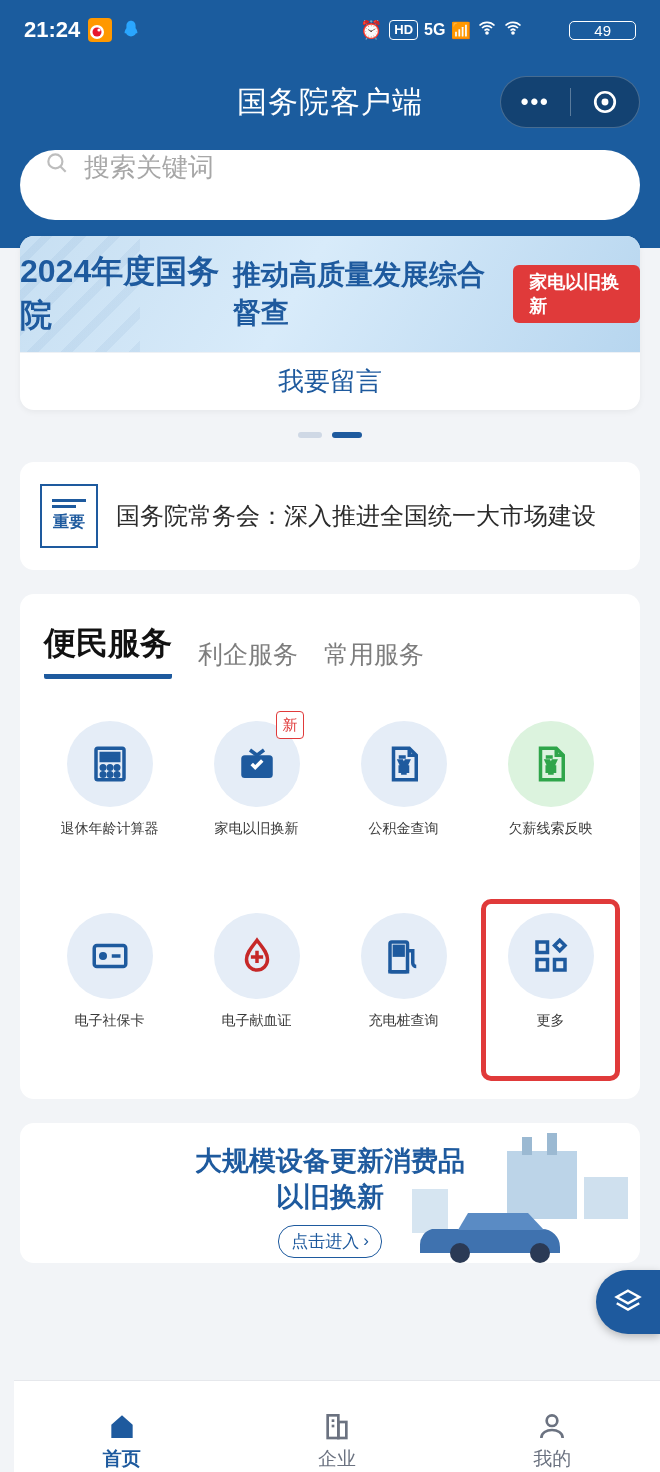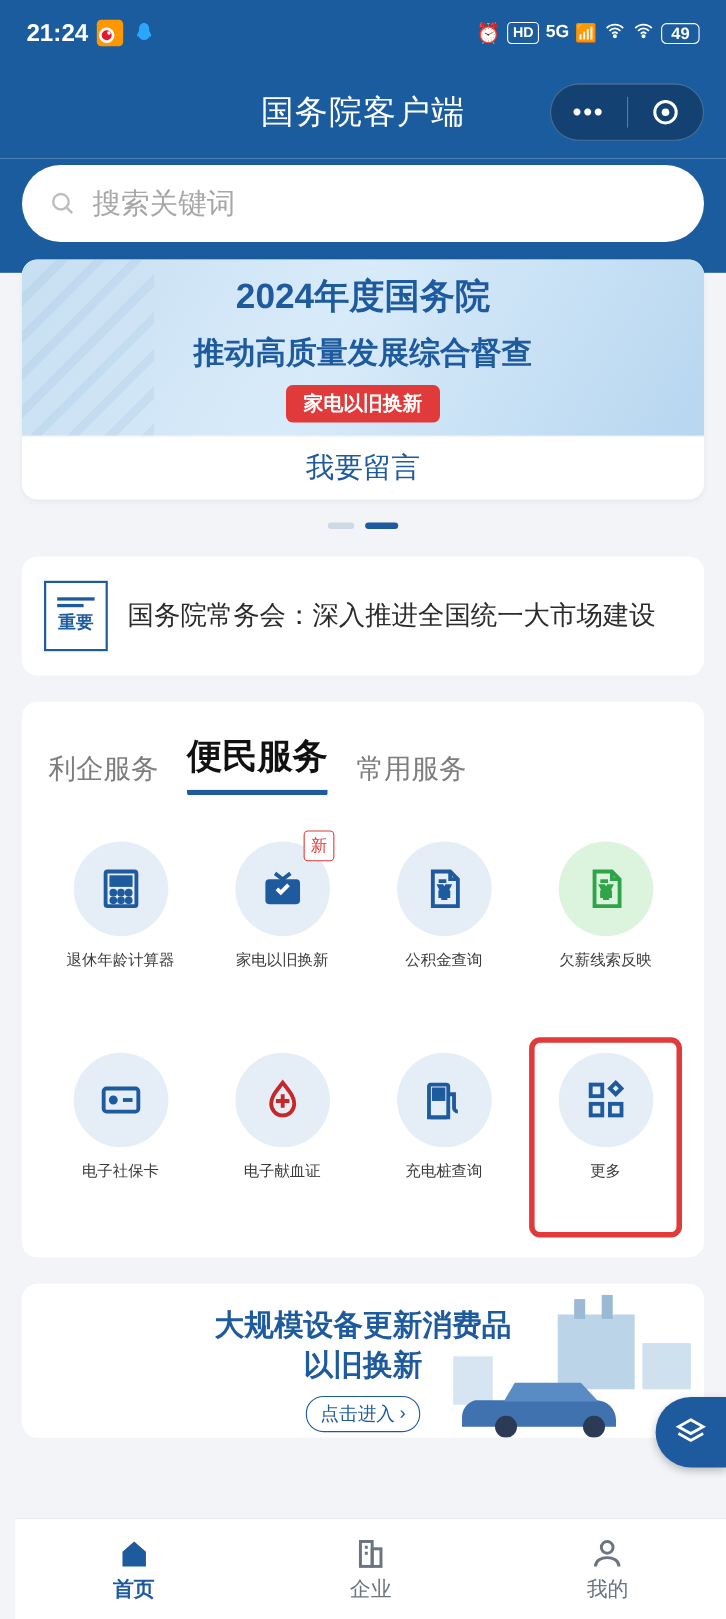--- a/index.html
+++ b/index.html
@@ -22,21 +22,21 @@
     padding: 0 24px;
     font-size: 22px;
     font-weight: 600;
   }
   .status-left { display: flex; align-items: center; gap: 8px; }
   .status-left .weibo-icon { width: 24px; height: 24px; background: #ff9800; border-radius: 4px; display:flex;align-items:center;justify-content:center;font-size:14px;}
   .status-left .qq-icon { width: 22px; height: 22px; color:#2aa6ff; }
   .status-right { display: flex; align-items: center; gap: 6px; font-size: 16px; }
   .status-right .ico { font-size: 18px; }
   .status-right .badge { display:inline-block; border:1px solid #fff; padding:0 4px; border-radius:4px; font-size:13px; line-height:18px;}
-  .status-right .batt { border:1.5px solid #fff; border-radius:5px; padding:0 8px; font-size:15px; font-weight:700;}
+  .status-right .batt { border:1.5px solid #fff; border-radius:5px; padding:0 24px; font-size:15px; font-weight:400;margin-left:40px;}
 
   
   .title-bar {
     background: #1b5c9e;
     color: #fff;
     height: 84px;
     display: flex;
     align-items: center;
     justify-content: center;
     position: relative;
@@ -63,41 +63,40 @@
   
   .header-blue {
     background: #1b5c9e;
     padding: 6px 20px 28px 20px;
   }
   .search-box {
     background: #fff;
     border-radius: 36px;
     height: 70px;
     display: flex;
-    align-items: center;
     padding: 0 24px;
     gap: 14px;
   }
   .search-box svg { width:26px; height:26px; opacity:.55;}
   .search-box .ph { color:#a7a7a7; font-size:26px; }
 
   
   .content-pad { padding: 0 20px; }
   .banner-card {
     margin-top: -12px;
     background: #fff;
     border-radius: 14px;
     overflow: hidden;
     box-shadow: 0 2px 6px rgba(0,0,0,0.05);
   }
   .banner-top {
-    height: 160px;
+    height: 116px;
     background: linear-gradient(120deg,#c7dff2 0%,#d8ebfa 45%,#b7d6ef 100%);
     display:flex;
-    flex-direction:column;
+    flex-direction:row;
     align-items:center;
     justify-content:center;
     gap: 10px;
     position:relative;
   }
   .banner-top::before {
     content:"";
     position:absolute; left:0; top:0; bottom:0; width:120px;
     background: repeating-linear-gradient(-45deg, rgba(30,90,158,0.12) 0 8px, transparent 8px 24px);
     opacity:.5;
@@ -189,20 +188,21 @@
     display:flex; align-items:center; justify-content:center;
     box-shadow:0 3px 8px rgba(0,0,0,0.25);
   }
   .fab svg { width:30px; height:30px;}
 
   
   .bottom-nav {
     position:absolute; bottom:0; left:14px; right:0; height:92px;
     background:#fff; border-top:1px solid #e6e8ec;
     display:flex;
+    align-items:flex-end;
   }
   .nav-item { flex:1; display:flex; flex-direction:column; align-items:center; justify-content:center; gap:4px; color:#6b7280; font-size:19px;}
   .nav-item.active { color:#1e5a9e; font-weight:600;}
   .nav-item svg { width:32px; height:32px;}
 </style>
 </head>
 <body>
 
 <div class="status-bar">
   <div class="status-left">
@@ -286,22 +286,22 @@
           <span></span>
           <span></span>
         </div>
       <div class="lbl">重要</div>
     </div>
     <div class="news-text">国务院常务会：深入推进全国统一大市场建设</div>
   </div>
 
   <div class="services-card" style="position:relative">
     <div class="svc-tabs">
+      <div class="svc-tab active">便民服务</div>
       <div class="svc-tab">利企服务</div>
-      <div class="svc-tab active">便民服务</div>
       <div class="svc-tab">常用服务</div>
     </div>
 
     <div class="svc-grid">
 
       <div class="svc-item">
         <div class="svc-icon">
           <svg viewBox="0 0 24 24" fill="none" stroke="#1e5a9e" stroke-width="2">
               <rect x="4" y="3" width="16" height="18" rx="1"></rect>
               <rect x="7" y="6" width="10" height="4" fill="#1e5a9e"></rect>

